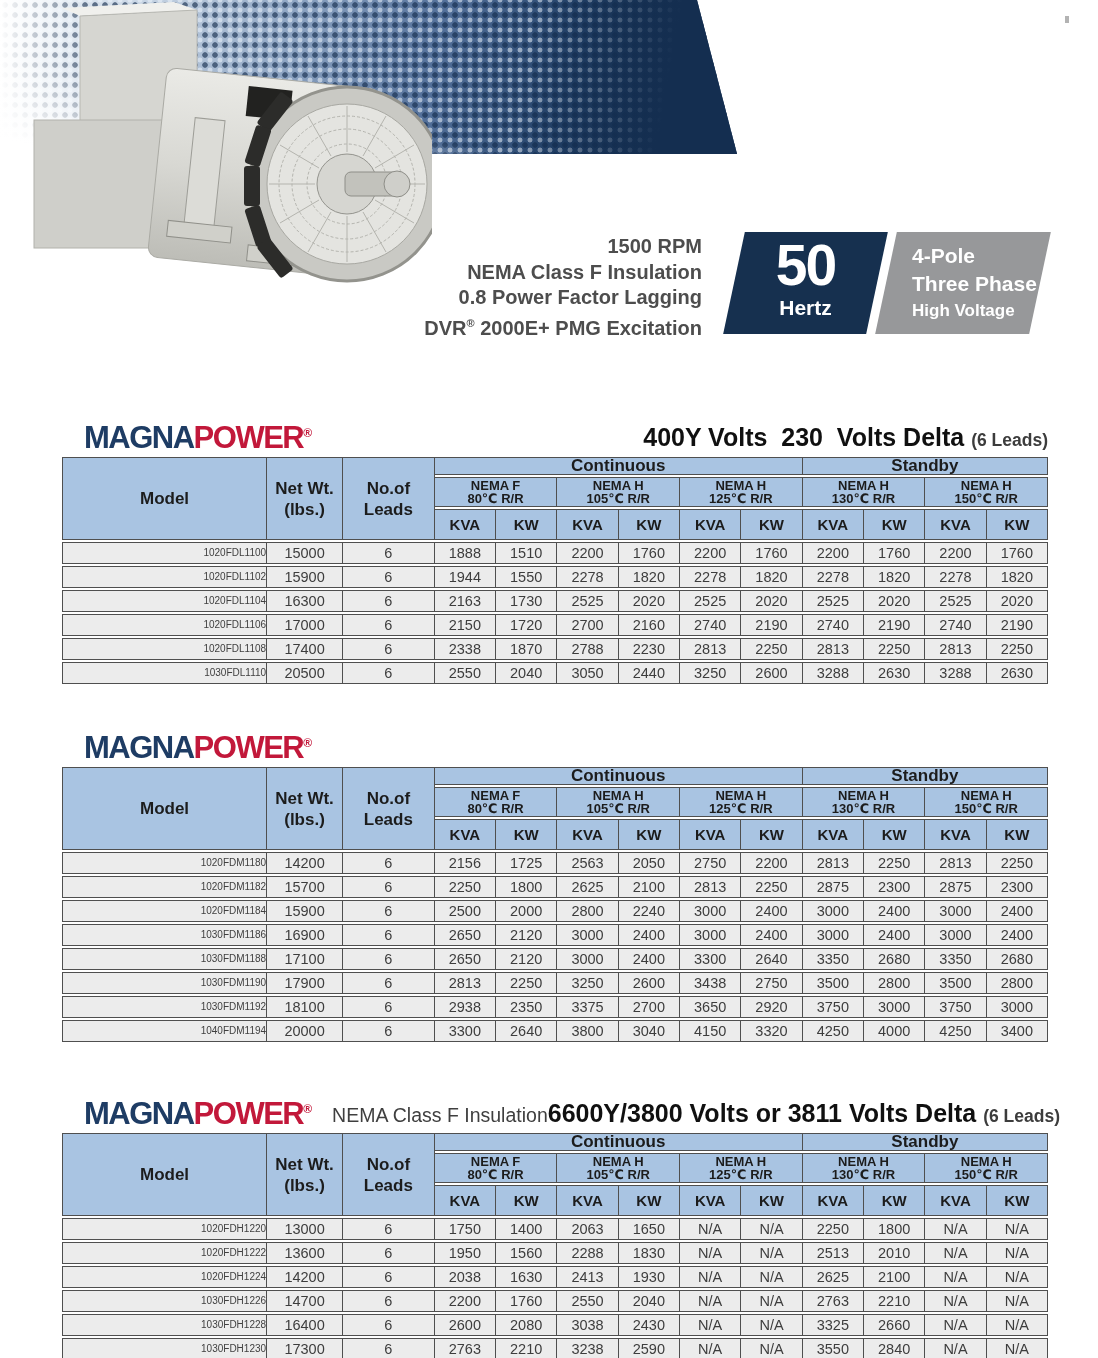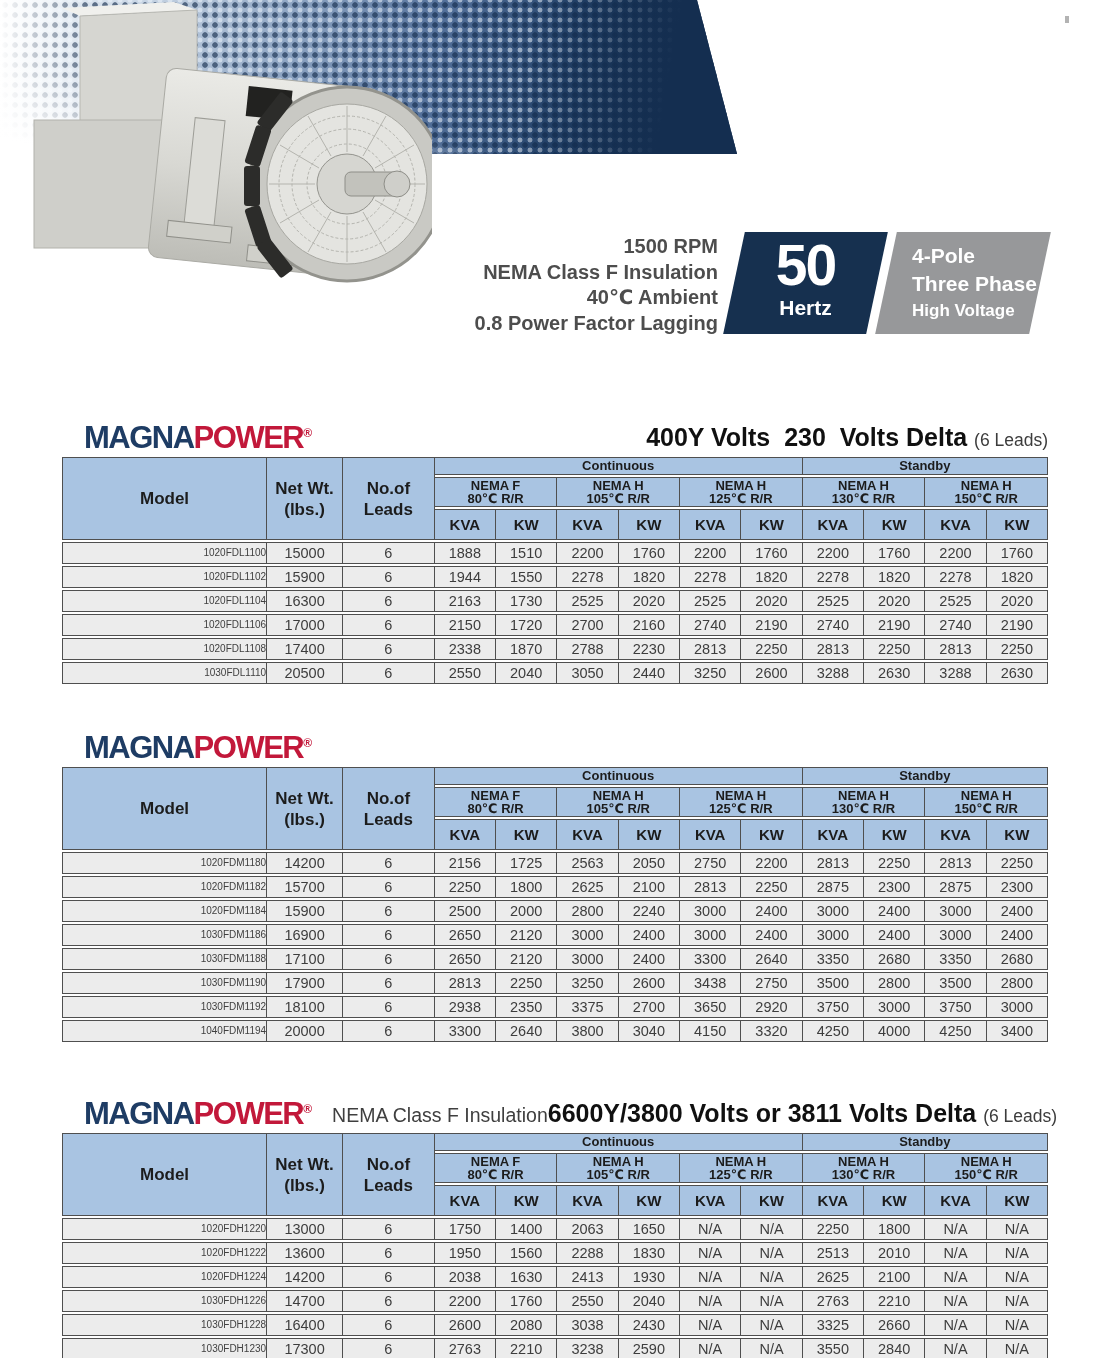--- a/index.html
+++ b/index.html
@@ -15,21 +15,21 @@
       linear-gradient(100deg,rgba(20,46,80,0) 70%,#142e50 89%),
       radial-gradient(circle,rgba(236,243,250,0.55) 2.1px,rgba(236,243,250,0) 2.8px),
       radial-gradient(circle,rgba(18,42,74,0.62) 2.4px,rgba(18,42,74,0) 3.1px),
       linear-gradient(100deg,#f3f7fb 0%,#c9d6e5 18%,#8ea5c3 38%,#53709a 58%,#24436b 76%,#142e50 92%);
     background-size:auto,auto,auto,10px 10px,10px 10px,auto;
     background-position:0 0,0 0,0 0,5px 5px,0 0,0 0;}
   .generator{position:absolute;left:22px;top:2px;}
   .artifact{position:absolute;left:1065px;top:16px;width:4px;height:7px;background:#8a8a8a;opacity:.65;}
 
   
-  .specs{position:absolute;left:318px;top:234px;width:400px;text-align:right;
+  .specs{position:absolute;left:302px;top:234px;width:400px;text-align:right;
          font-size:20px;font-weight:700;color:#4d4d4d;line-height:25.6px;}
   .specs sup{font-size:11px;}
   .badge{position:absolute;top:232px;height:102px;color:#fff;transform:skewX(-12deg);}
   .unskew{transform:skewX(12deg);height:100%;box-sizing:border-box;}
   .badge-freq{left:734px;width:143px;background:#16304f;}
   .badge-freq .unskew{text-align:center;}
   .freq-num{font-size:57px;font-weight:800;line-height:62px;letter-spacing:-2px;padding-top:2px;}
   .freq-unit{font-size:21px;font-weight:700;line-height:24px;}
   .badge-info{left:886px;width:154px;background:#97989a;}
   .badge-info .unskew{padding:10px 0 0 26px;text-align:left;}
@@ -41,31 +41,31 @@
   .tgroup + .tgroup{margin-top:34px;}
   .tgroup:nth-child(3){margin-top:42px;}
   .t-caption{display:flex;align-items:flex-end;height:44px;margin-bottom:1px;padding-left:22px;}
   .logo{font-size:31px;font-weight:800;letter-spacing:-1.5px;line-height:32px;white-space:nowrap;}
   .lg-magna{color:#1e3c64;}
   .lg-power{color:#c2183a;}
   .lg-reg{font-size:12px;vertical-align:super;color:#c2183a;font-weight:700;letter-spacing:0;}
   .pre-title{font-size:19.5px;color:#3f3f3f;margin-left:20px;padding-bottom:3px;white-space:pre;}
   .t-title{margin-left:auto;white-space:pre;padding-bottom:2px;color:#101010;}
   .tt-bold{font-weight:700;font-size:25px;}
-  .tt-note{font-weight:400;font-size:17.5px;color:#3c3c3c;}
+  .tt-note{font-weight:700;font-size:17.5px;color:#3c3c3c;}
 
   .dtable{width:100%;border-collapse:separate;border-spacing:0 2px;table-layout:fixed;}
   .c0{width:20.8%;}.c1{width:7.7%;}.c2{width:9.3%;}
   .dtable th,.dtable td{border-top:1px solid #4f4f4f;border-bottom:1px solid #4f4f4f;
       border-right:1px solid #4f4f4f;padding:0;text-align:center;vertical-align:middle;
       overflow:hidden;}
   .bl{border-left:1px solid #4f4f4f;}
   .dtable th{background:#a9c4e2;color:#1c1c1c;font-weight:600;}
   .h-main{font-size:17px;line-height:21px;}
-  .h-sec{font-size:13px;line-height:16px;height:16px;}
+  .h-sec{font-size:17px;line-height:16px;height:16px;}
   .h-nema{font-size:13px;line-height:13px;padding:1px 0;height:28px;}
   .h-unit{font-size:15px;line-height:29px;height:29px;}
   .dtable td{background:#ececec;color:#3d3d3d;font-size:14.5px;line-height:20px;height:20px;}
   .dtable td.c-model{color:#404040;font-size:10px;text-align:right;}
 </style>
 </head>
 <body>
 
 <div class="page">
 
@@ -117,22 +117,22 @@
       <rect x="-8" y="-20" width="16" height="40" rx="3" transform="translate(236,144) rotate(18)"></rect>
       <rect x="-8" y="-20" width="16" height="40" rx="3" transform="translate(230,184)"></rect>
       <rect x="-8" y="-20" width="16" height="40" rx="3" transform="translate(236,224) rotate(-18)"></rect>
       <rect x="-8" y="-20" width="16" height="40" rx="3" transform="translate(253,256) rotate(-38)"></rect>
     </g>
   </svg>
 
   <div class="specs">
       <div class="spec-line">1500 RPM</div>
       <div class="spec-line">NEMA Class F Insulation</div>
-      <div class="spec-line">40℃ Ambient</div>
       <div class="spec-line">0.8 Power Factor Lagging</div>
+      <div class="spec-line">DVR<sup>®</sup> 2000E+ PMG Excitation</div>
     </div>
 
   <div class="badge badge-freq">
     <div class="unskew">
       <div class="freq-num">50</div>
       <div class="freq-unit">Hertz</div>
     </div>
   </div>
   <div class="badge badge-info">
     <div class="unskew">

